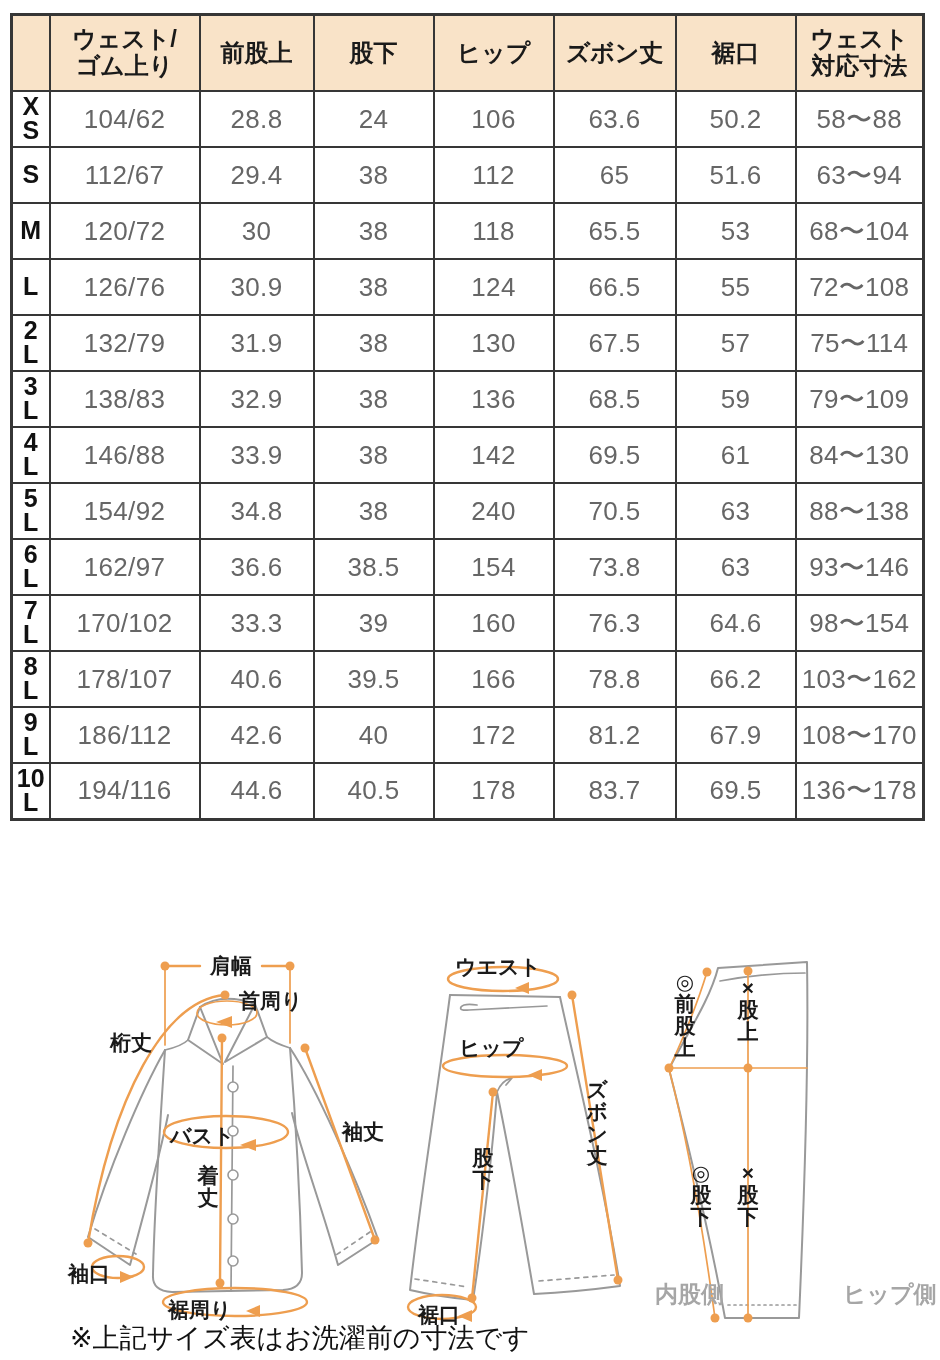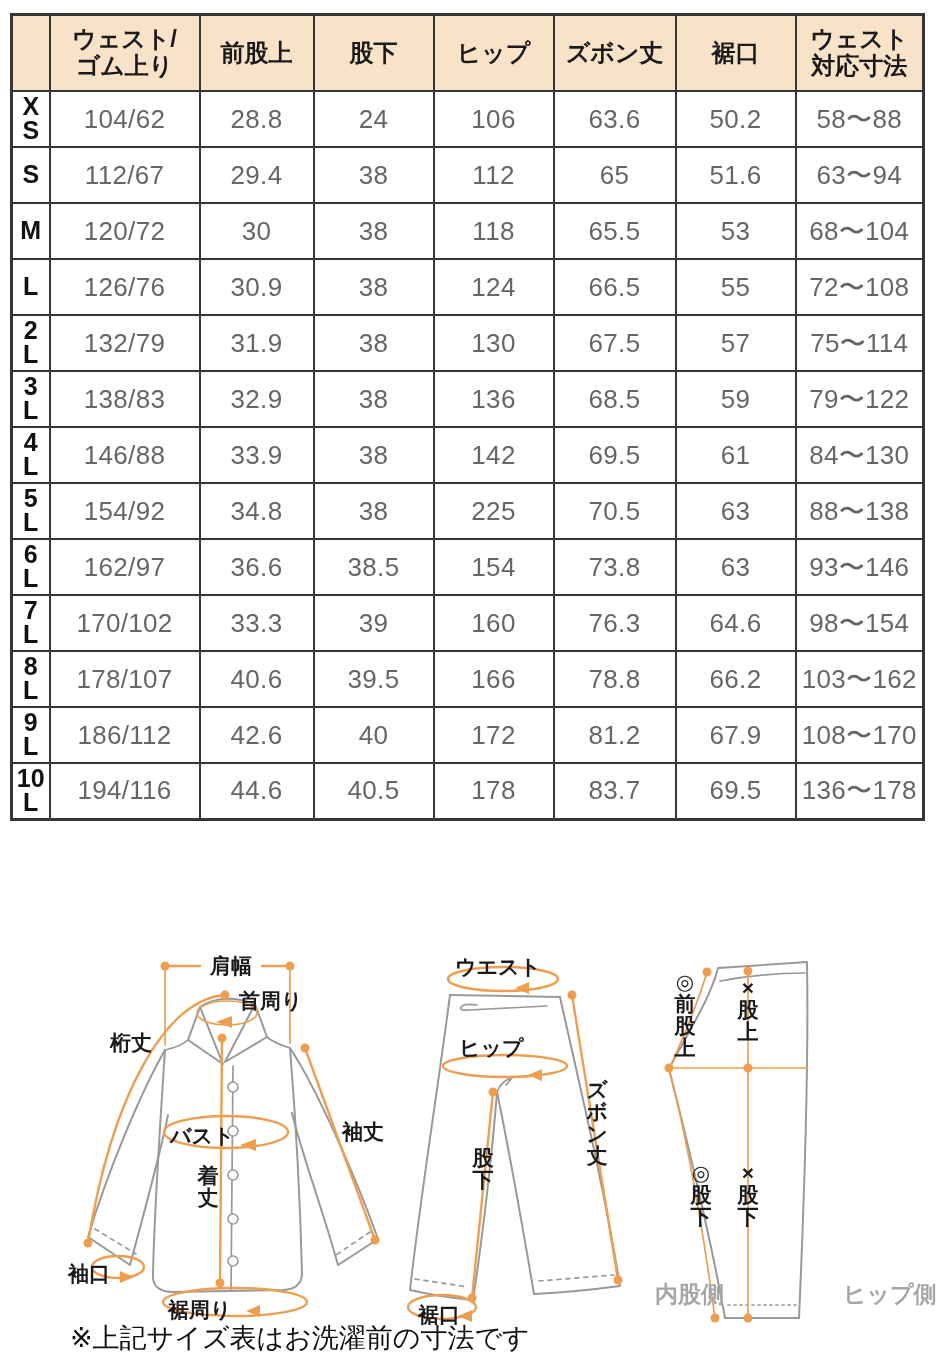--- a/index.html
+++ b/index.html
@@ -115,38 +115,38 @@
           <td>75〜114</td>
         </tr>
         <tr>
           <th>3<br>L</th>
           <td>138/83</td>
           <td>32.9</td>
           <td>38</td>
           <td>136</td>
           <td>68.5</td>
           <td>59</td>
-          <td>79〜122</td>
+          <td>79〜109</td>
         </tr>
         <tr>
           <th>4<br>L</th>
           <td>146/88</td>
           <td>33.9</td>
           <td>38</td>
           <td>142</td>
           <td>69.5</td>
           <td>61</td>
           <td>84〜130</td>
         </tr>
         <tr>
           <th>5<br>L</th>
           <td>154/92</td>
           <td>34.8</td>
           <td>38</td>
-          <td>225</td>
+          <td>240</td>
           <td>70.5</td>
           <td>63</td>
           <td>88〜138</td>
         </tr>
         <tr>
           <th>6<br>L</th>
           <td>162/97</td>
           <td>36.6</td>
           <td>38.5</td>
           <td>154</td>

